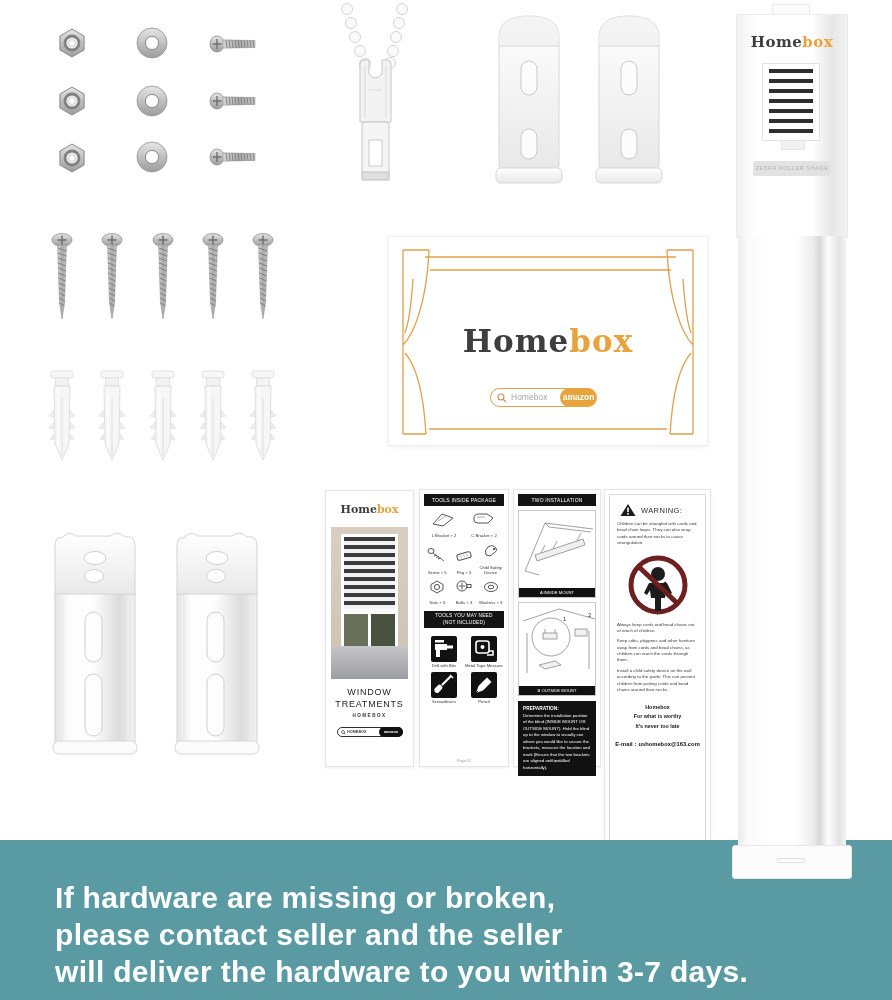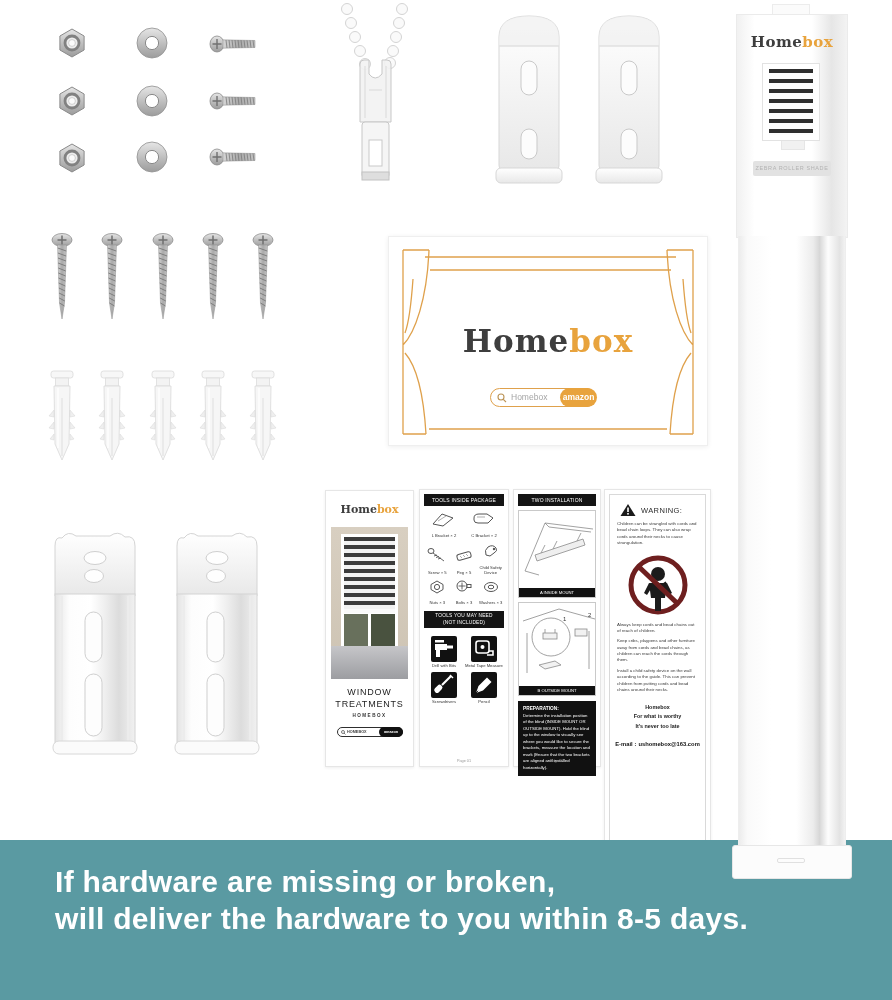--- a/index.html
+++ b/index.html
@@ -4,21 +4,21 @@
 <style>
   html,body{margin:0;padding:0}
   body{width:892px;height:1000px;background:#fff;font-family:"Liberation Sans",sans-serif;overflow:hidden}
   #stage{position:relative;width:892px;height:1000px;background:#fff;overflow:hidden}
   .abs{position:absolute}
   .c{text-align:center}
 
   
   #banner{left:0;top:840px;width:892px;height:160px;background:#5A9AA2;z-index:1}
   #banner .line{color:#fff;font-weight:bold;font-size:30px;line-height:37px;letter-spacing:.3px;white-space:nowrap}
-  #banner-text{position:absolute;left:55px;top:23px}
+  #banner-text{position:absolute;left:55px;top:39px}
 
   
   #pkg{left:736px;top:4px;width:112px;height:874px;z-index:2}
   #pkg-tab{left:36px;top:0;width:36px;height:12px;background:#fbfbfb;border:1px solid #ececec;border-bottom:none}
   #pkg-cassette{left:0;top:10px;width:110px;height:222px;background:linear-gradient(90deg,#f1f1f1 0,#ffffff 16%,#ffffff 68%,#e6e6e6 86%,#f3f3f3 100%);border:1px solid #ebebeb}
   #pkg-logo{left:0;top:18px;width:110px;font-family:"DejaVu Serif",serif;font-weight:bold;font-size:15px;letter-spacing:.5px}
   #pkg-grille{left:25px;top:48px;width:58px;height:78px;background:#fff;border:1px solid #e2e2e2;padding:5px 6px;box-sizing:border-box}
   #pkg-grille-in{width:100%;height:100%;background:repeating-linear-gradient(180deg,#2e2e2e 0 4.5px,#fdfdfd 4.5px 10px)}
   #pkg-grille-tab{left:44px;top:126px;width:22px;height:8px;background:#f1f1f1;border:1px solid #e6e6e6;border-top:none}
   #pkg-label{left:16px;top:146px;width:78px;height:15px;background:#e2e2e2;border-radius:2px;color:#b3b3b3;font-size:5.5px;line-height:15px;letter-spacing:.6px;text-align:center}
@@ -481,21 +481,22 @@
         <div class="tagline">For what is worthy</div>
         <div class="tagline">It's never too late</div>
       </div>
       <div id="email">E-mail：ushomebox@163.com</div>
     </div>
   </div>
 
   <div id="banner" class="abs">
     <div id="banner-text">
       <div class="line">If hardware are missing or broken,</div>
-      <div class="line">will deliver the hardware to you within 8-5 days.</div>
+      <div class="line">please contact seller and the seller</div>
+      <div class="line">will deliver the hardware to you within 3-7 days.</div>
     </div>
   </div>
 
   <div id="pkg" class="abs">
     <div id="pkg-tab" class="abs"></div>
     <div id="pkg-cassette" class="abs">
       <div id="pkg-logo" class="abs c"><span class="logo-dark">Home</span><span class="logo-accent">box</span></div>
       <div id="pkg-grille" class="abs">
           <div id="pkg-grille-in"></div>
         </div>

